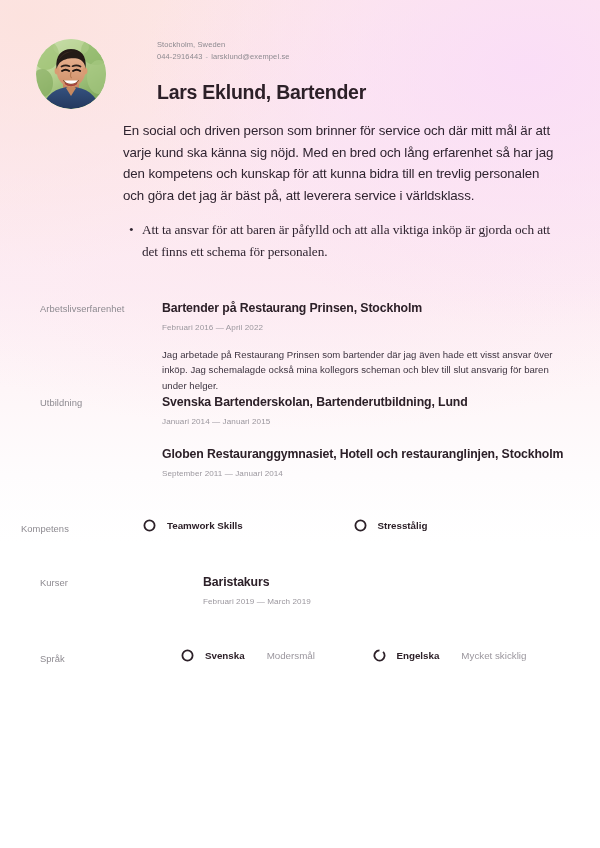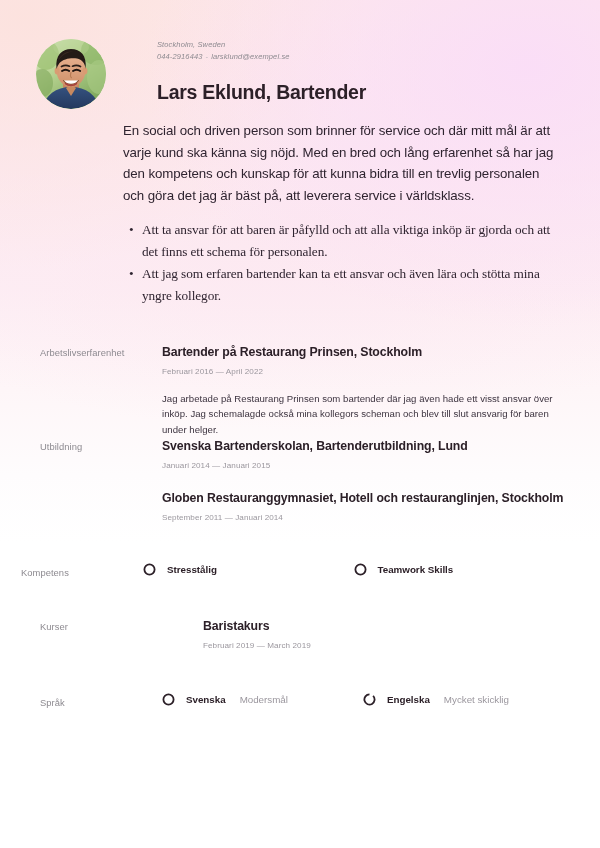--- a/index.html
+++ b/index.html
@@ -56,21 +56,20 @@
     margin-left: 51px;
     padding-top: 5px;
   }
 
   .contact-line {
     font-size: 7.5px;
     line-height: 12px;
     color: #8d8a90;
     letter-spacing: 0.12px;
     white-space: nowrap;
-    font-style: italic;
   }
   .contact-sep {
     padding: 0 3px;
     color: #b3b0b6;
   }
 
   .name-title {
     margin-top: 17px;
     font-size: 19.5px;
     font-weight: bold;
@@ -178,21 +177,21 @@
   .rating-name {
     font-size: 9.8px;
     font-weight: bold;
     color: #2c2028;
     letter-spacing: -0.02px;
     white-space: nowrap;
   }
   .rating-level {
     font-size: 9.8px;
     color: #9b979e;
-    margin-left: 14px;
+    margin-left: 22px;
     letter-spacing: -0.02px;
     white-space: nowrap;
   }
 </style>
 </head>
 <body>
 
 <div class="page">
 
   <div class="header">
@@ -260,21 +259,20 @@
       <div class="contact-line"><span>044-2916443</span><span class="contact-sep">-</span><span>larsklund@exempel.se</span></div>
       <div class="name-title">Lars Eklund, Bartender</div>
     </div>
 
   </div>
 
   <div class="summary">
     <p>En social och driven person som brinner för service och där mitt mål är att varje kund ska känna sig nöjd. Med en bred och lång erfarenhet så har jag den kompetens och kunskap för att kunna bidra till en trevlig personalen och göra det jag är bäst på, att leverera service i världsklass.</p>
     <ul class="bullets">
       <li>Att ta ansvar för att baren är påfylld och att alla viktiga inköp är gjorda och att det finns ett schema för personalen.</li>
-      <li>Att jag som erfaren bartender kan ta ett ansvar och även lära och stötta mina yngre kollegor.</li>
     </ul>
   </div>
 
   <div class="section" style="margin-top:37px;">
     <div class="section-label">Arbetslivserfarenhet</div>
     <div class="section-body">
       <div class="entry">
         <div class="entry-title">Bartender på Restaurang Prinsen, Stockholm</div>
         <div class="entry-dates">Februari 2016 — April 2022</div>
         <div class="entry-desc">Jag arbetade på Restaurang Prinsen som bartender där jag även hade ett visst ansvar över inköp. Jag schemalagde också mina kollegors scheman och blev till slut ansvarig för baren under helger.</div>
@@ -293,54 +291,54 @@
         <div class="entry-title">Globen Restauranggymnasiet, Hotell och restauranglinjen, Stockholm</div>
         <div class="entry-dates">September 2011 — Januari 2014</div>
       </div>
     </div>
   </div>
 
   <div class="section" style="margin-top:39px;padding-left:21px;">
     <div class="section-label">Kompetens</div>
     <div class="section-body">
       <div class="rating-grid">
+
+        <div class="rating-item">
+          <span class="ring">
+            <svg width="13" height="13" viewBox="0 0 13 13">
+              <circle cx="6.5" cy="6.5" r="5.1" fill="none" stroke="#2c2028" stroke-width="1.8"></circle>
+            </svg>
+          </span>
+          <span class="rating-name">Teamwork Skills</span>
+        </div>
 
         <div class="rating-item">
           <span class="ring">
             <svg width="13" height="13" viewBox="0 0 13 13">
               <circle cx="6.5" cy="6.5" r="5.1" fill="none" stroke="#2c2028" stroke-width="1.8"></circle>
             </svg>
           </span>
           <span class="rating-name">Stresstålig</span>
         </div>
 
-        <div class="rating-item">
-          <span class="ring">
-            <svg width="13" height="13" viewBox="0 0 13 13">
-              <circle cx="6.5" cy="6.5" r="5.1" fill="none" stroke="#2c2028" stroke-width="1.8"></circle>
-            </svg>
-          </span>
-          <span class="rating-name">Teamwork Skills</span>
-        </div>
-
       </div>
     </div>
   </div>
 
   <div class="section" style="margin-top:37px;gap:41px;">
     <div class="section-label">Kurser</div>
     <div class="section-body">
       <div class="entry">
         <div class="entry-title">Baristakurs</div>
         <div class="entry-dates">Februari 2019 — March 2019</div>
       </div>
     </div>
   </div>
 
-  <div class="section" style="margin-top:41px;">
+  <div class="section" style="margin-top:41px;gap:19px;">
     <div class="section-label">Språk</div>
     <div class="section-body">
       <div class="rating-grid">
 
         <div class="rating-item">
           <span class="ring">
             <svg width="13" height="13" viewBox="0 0 13 13">
               <circle cx="6.5" cy="6.5" r="5.1" fill="none" stroke="#2c2028" stroke-width="1.8"></circle>
             </svg>
           </span>

